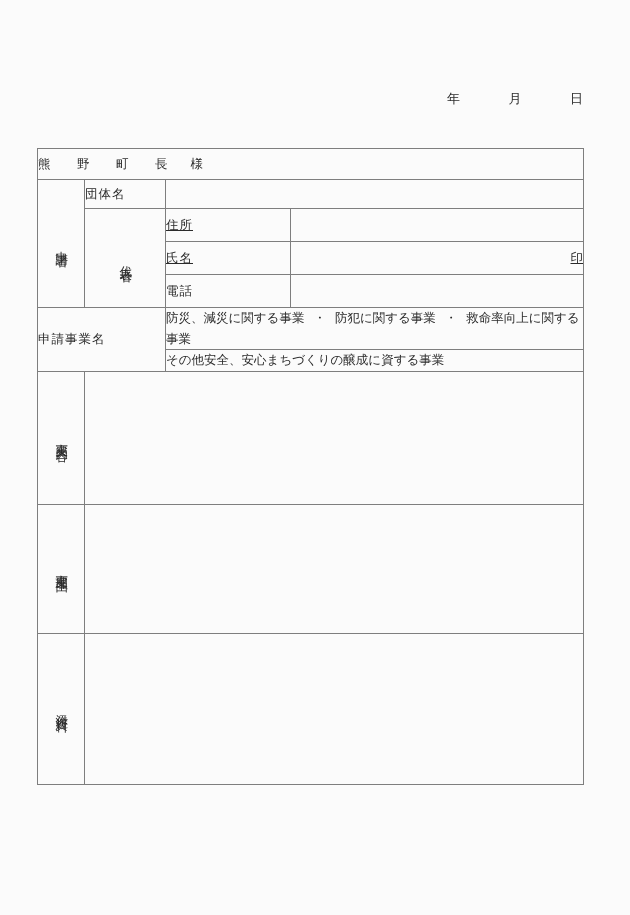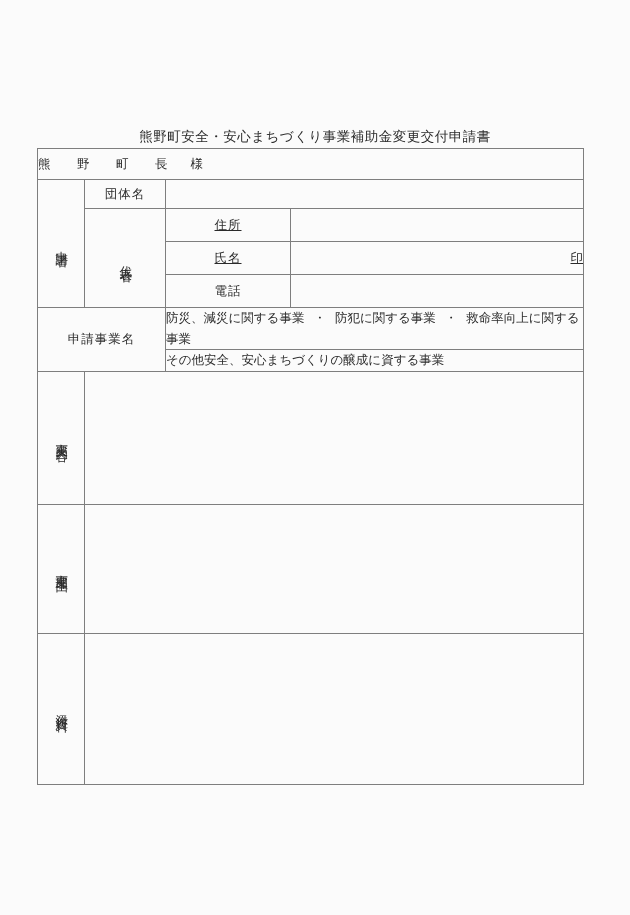--- a/index.html
+++ b/index.html
@@ -92,21 +92,20 @@
   }
   .vlabel span {
     writing-mode: vertical-rl;
     text-orientation: upright;
     display: inline-block;
     letter-spacing: 2px;
     line-height: 1.22;
   }
 
   .hlabel {
-    text-align: center;
     white-space: nowrap;
     letter-spacing: 1px;
   }
 
   .row-dantai { height: 29px; }
   .row-juusho { height: 33px; text-decoration: underline; }
   .row-shimei { height: 33px; text-decoration: underline; }
   .row-denwa  { height: 33px; }
 
   .seal {
@@ -129,22 +128,28 @@
   .big-area-1 { height: 133px; }
   .big-area-2 { height: 129px; }
   .big-area-3 { height: 151px; }
 </style>
 </head>
 <body>
 
 <div class="page">
 
 
-
-  <div class="doc-title">熊野町安全・安心まちづくり事業補助金変更交付申請書</div>
+  <div class="date-line">
+    <span>年</span>
+    <span class="dsep"></span>
+    <span>月</span>
+    <span class="dsep"></span>
+    <span>日</span>
+  </div>
+
 
   <table class="form-table">
     <colgroup>
       <col style="width:47px">
       <col style="width:81px">
       <col style="width:125px">
       <col style="width:293px">
     </colgroup>
     <tbody>
 

